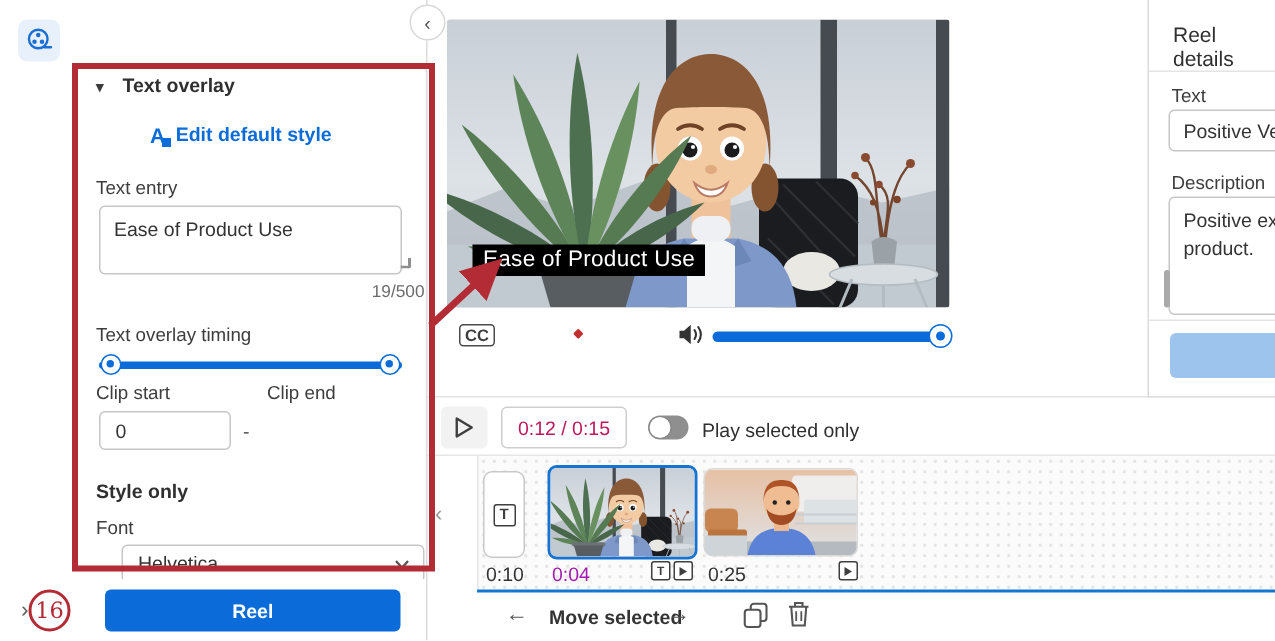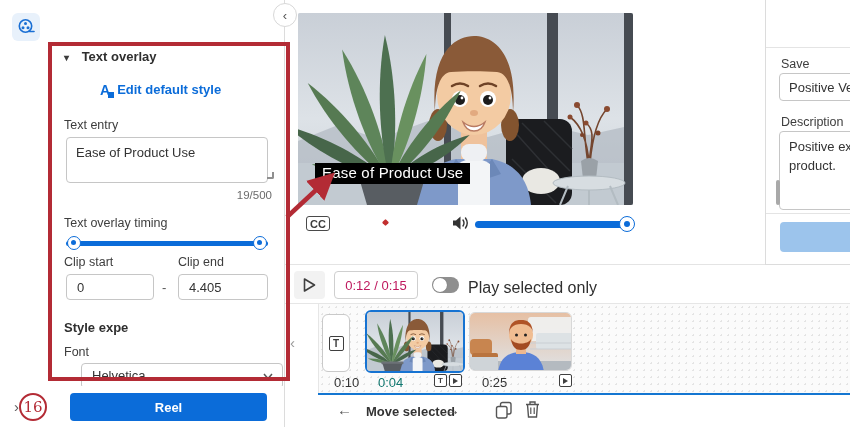--- a/index.html
+++ b/index.html
@@ -25,21 +25,21 @@
   .editA { position:relative; font-size:14px; font-weight:bold; color:#0b6cd9; line-height:1; }
   .editA::after { content:""; position:absolute; right:-4px; bottom:-1px; width:6px; height:6px; background:#0b6cd9; }
   .lbl { position:absolute; font-size:12.5px; color:#3d3d3d; }
   .field { position:absolute; border:1px solid #c6c6c6; border-radius:4px; background:#fff;
            font-size:13px; color:#333; font-family:"Liberation Sans",sans-serif; }
   textarea.field { resize:none; overflow:hidden; outline:none; }
   .txt-entry { left:11px; top:137px; width:202px; height:46px; padding:7px 9px; }
   .resize-corner { position:absolute; left:212px; top:172px; width:7px; height:7px;
                    border-right:2px solid #8f8f8f; border-bottom:2px solid #8f8f8f;
                    border-bottom-right-radius:2px; }
-  .charcount { left:4px; top:189px; width:213px; text-align:right; font-size:11.5px; color:#6b6b6b; }
+  .charcount { left:15px; top:189px; width:213px; text-align:right; font-size:11.5px; color:#6b6b6b; }
   .slider { left:11px; top:236px; width:202px; height:14px; cursor:pointer; }
   .slider .track { position:absolute; top:5px; left:0; width:100%; height:5px; background:#0b6cd9; border-radius:3px; }
   .handle { position:absolute; top:0; width:14px; height:14px; border-radius:50%;
             background:#fff; border:1.5px solid #0b6cd9; }
   .handle::after { content:""; position:absolute; left:3px; top:3px; width:5px; height:5px;
                    border-radius:50%; background:#0b6cd9; }
   .in-start { left:11px; top:274px; width:88px; height:26px; padding:0 10px; }
   .in-end   { left:123px; top:274px; width:90px; height:26px; padding:0 10px; }
   .dash { left:107px; top:280px; font-size:13px; color:#555; }
   .style-h { left:9px; top:320px; font-size:13px; font-weight:bold; }
@@ -68,36 +68,36 @@
   .vol .handle::after { left:3.5px; top:3.5px; width:6px; height:6px; }
 
   .tl-divider { left:285px; top:264px; width:565px; height:1px; background:#e4e4e4; }
   .play-btn { left:294px; top:271px; width:31px; height:28px; background:#f2f2f2; border-radius:4px;
               display:flex; align-items:center; justify-content:center; cursor:pointer; }
   .time-box { left:334px; top:271px; width:84px; height:28px; border:1px solid #cfcfcf; border-radius:4px;
               display:flex; align-items:center; justify-content:center; font-size:13px; color:#be185d; }
   .toggle { left:432px; top:277px; width:27px; height:16px; background:#8f8f8f; border-radius:8px; cursor:pointer; }
   .toggle .knob { position:absolute; left:1px; top:1px; width:14px; height:14px; border-radius:50%;
                   background:#fff; box-shadow:0 0 1px rgba(0,0,0,.4); }
-  .play-sel-lbl { left:468px; top:279px; font-size:16px; color:#2f2f2f;text-align:center; }
+  .play-sel-lbl { left:468px; top:279px; font-size:13px; color:#2f2f2f;text-align:center; }
 
   .strip-divider { left:285px; top:303px; width:565px; height:1px; background:#e6e6e6; }
   .clip-strip { left:318px; top:304px; width:532px; height:89px; background-color:#fbfbfb;
                 background-image:radial-gradient(#e4e4e4 1px, transparent 1px); background-size:7px 7px;
                 border-left:1px solid #e6e6e6; }
   .strip-scroll { left:290px; top:334px; font-size:15px; color:#9a9a9a; cursor:pointer; }
   .clip { position:absolute; border-radius:6px; overflow:hidden; cursor:pointer; background:#fff; }
   .clip-text { left:322px; top:314px; width:28px; height:58px; border:1px solid #c9c9c9;
                display:flex; align-items:center; justify-content:center; }
   .t-box { width:15px; height:15px; border:1.5px solid #3f3f3f; border-radius:2px; font-size:10px;
            font-weight:bold; color:#3f3f3f; display:flex; align-items:center; justify-content:center; }
   .clip-v1 { left:365px; top:310px; width:100px; height:63px; border:2px solid #1673d2; }
   .clip-v2 { left:469px; top:312px; width:103px; height:59px; border:1px solid #d8d8d8; }
-  .dur { position:absolute; top:375px; font-size:13px; color:#333;margin-left:10px; }
-  .dur.sel { color:#0f766e; }
+  .dur { position:absolute; top:375px; font-size:13px; color:#333; }
+  .dur.sel { color:#a21caf; }
   .badge { position:absolute; top:374px; width:13px; height:13px; background:#fff; border:1.2px solid #3f3f3f;
            border-radius:2px; display:flex; align-items:center; justify-content:center;
            font-size:8px; font-weight:bold; color:#3f3f3f; }
   .tri { width:0; height:0; border-left:5px solid #3f3f3f; border-top:3.5px solid transparent;
          border-bottom:3.5px solid transparent; }
   .blue-line { left:318px; top:393px; width:532px; height:2px; background:#1476d1; }
   .mv-arrow { top:401px; font-size:15px; color:#555; cursor:pointer; }
   .mv-lbl { left:366px; top:404px; font-size:13px; color:#333;font-weight:bold; }
   .icon-btn { cursor:pointer; }
 
@@ -252,23 +252,22 @@
     <div class="abs slider">
       <div class="track"></div>
       <div class="handle" style="left:1px"></div>
       <div class="handle" style="left:187px"></div>
     </div>
 
     <div class="lbl" style="left:9px; top:255px">Clip start</div>
     <div class="lbl" style="left:123px; top:255px">Clip end</div>
     <input class="field in-start" value="0" style="">
     <div class="lbl dash">-</div>
-    <input class="field in-end" value="4.405" style="">
-
-    <div class="abs style-h">Style expe</div>
+
+    <div class="abs style-h">Style only</div>
     <div class="lbl" style="left:9px; top:345px">Font</div>
     <div class="field font-select">
       <span>Helvetica</span>
       <svg width="10" height="7" viewBox="0 0 10 7">
         <path d="M1,1 L5,5.5 L9,1" fill="none" stroke="#555" stroke-width="1.5"></path>
       </svg>
     </div>
 
     <div class="abs save-foot">
       <button class="save-btn">Reel</button>
@@ -346,22 +345,23 @@
     <rect x="5.5" y="1.5" width="10.5" height="11.5" rx="2" fill="#fff" stroke="#555" stroke-width="1.4"></rect>
     <rect x="1.5" y="5.5" width="10.5" height="11.5" rx="2" fill="#fff" stroke="#555" stroke-width="1.4"></rect>
   </svg>
   <svg class="abs icon-btn" style="left:524px; top:400px" width="17" height="19" viewBox="0 0 17 19">
     <path d="M2,4.5 L15,4.5 M6,4 L6,2 L11,2 L11,4" stroke="#555" stroke-width="1.4" fill="none"></path>
     <path d="M3.5,4.5 L4.5,17 L12.5,17 L13.5,4.5" stroke="#555" stroke-width="1.4" fill="none"></path>
     <path d="M6.8,7.5 L6.8,14 M10.2,7.5 L10.2,14" stroke="#555" stroke-width="1.2"></path>
   </svg>
 
   <div class="abs rpanel">
+    <div class="rp-title">Reel details</div>
     <div class="rp-div1"></div>
-    <div class="lbl rp-name-lbl">Save</div>
+    <div class="lbl rp-name-lbl">Text</div>
     <input class="field rp-name" value="Positive Verb" style="">
     <div class="lbl rp-desc-lbl">Description</div>
     <textarea class="field rp-desc" style="">Positive expe
 product.</textarea>
     <div class="rp-scrollnub"></div>
     <div class="rp-div2"></div>
     <button class="rp-btn"></button>
   </div>
 
   <div class="abs anno-rect"></div>

